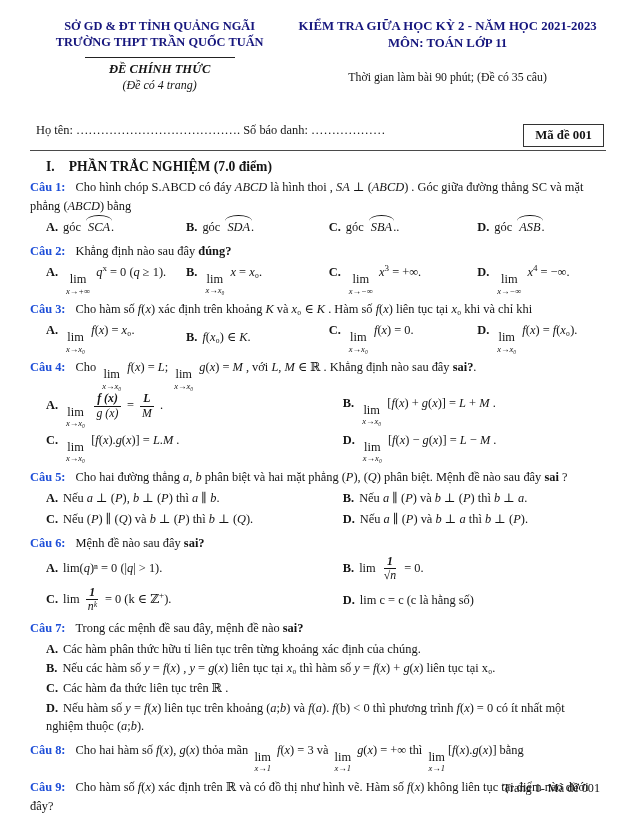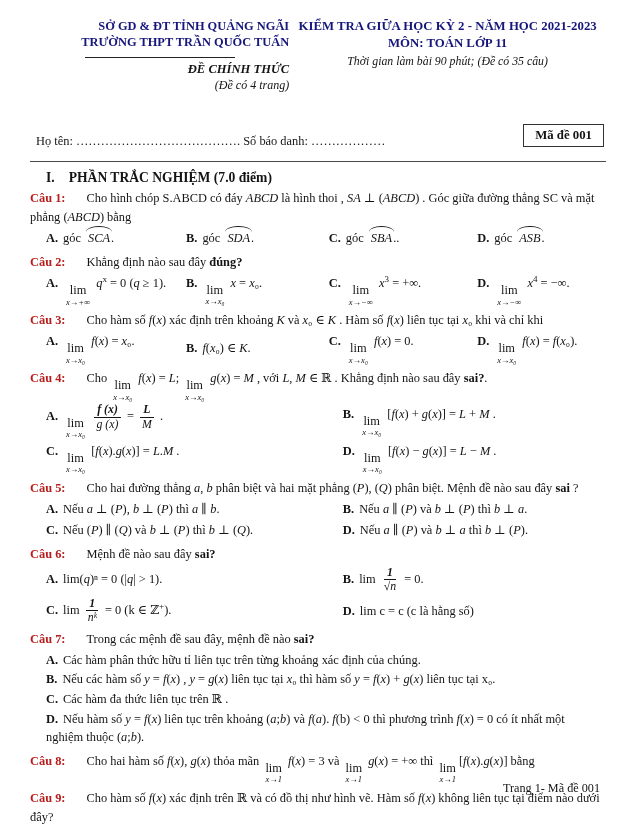--- a/index.html
+++ b/index.html
@@ -3,43 +3,43 @@
 <meta charset="utf-8">
 <style>
   html,body{margin:0;padding:0;background:#e8e8e8;}
   .page{
     width:636px;height:824px;background:#ffffff;margin:0 auto;position:relative;
     box-sizing:border-box;padding:18px 30px 10px 30px;overflow:hidden;
     font-family:"Liberation Serif","DejaVu Serif",serif;color:#141414;font-size:12.4px;
   }
   
   .hdr{display:flex;}
-  .hdr-left{width:45%;text-align:right;}
+  .hdr-left{width:45%;text-align:center;}
   .hdr-right{width:55%;text-align:center;}
   .navy{color:#16167d;}
   .hl{font-weight:bold;font-size:12.4px;line-height:1.3;}
   .hrule{width:150px;border-top:1.5px solid #222;margin:7px auto 3px auto;}
   .seal{font-weight:bold;font-style:italic;font-size:12.6px;line-height:1.3;}
   .pages-note{font-style:italic;font-size:12px;line-height:1.3;}
   .hr1{font-weight:bold;font-size:12.8px;line-height:1.32;}
-  .hr3{font-style:italic;font-size:11.8px;margin-top:2px;}
-  
-  .info-row{margin-top:41px;padding-left:6px;font-size:12.4px;}
+  .hr3{font-size:11.8px;margin-top:18px;}
+  
+  .info-row{margin-top:30px;padding-left:6px;font-size:12.4px;}
   .code-box{
     position:absolute;right:32px;top:124px;border:1.7px solid #333;
     padding:3px 11px;font-weight:bold;font-size:12.8px;background:#fff;
   }
   .divider{border:0;border-top:1.7px solid #4a4a4a;margin:12px 0 8px 0;}
   
   .section-title{font-weight:bold;font-size:13.6px;margin:6px 0 3px 16px;}
   .section-title .num{margin-right:14px;}
   
   .question{margin-bottom:5px;}
   .stem{margin:1px 0 2px 0;line-height:1.52;}
-  .qlabel{font-weight:bold;color:#b91c1c;margin-right:21px;}
+  .qlabel{font-weight:bold;color:#1d4ed8;margin-right:10px;}
   .options{padding-left:16px;}
   .layout-row4{display:grid;grid-template-columns:25% 25.5% 26.5% 23%;align-items:center;}
   .layout-grid2{display:grid;grid-template-columns:53% 47%;row-gap:3px;align-items:center;}
   .layout-stack .option{margin:1px 0;padding-right:4px;}
   .layout-stack .option .otext{display:inline;}
   .option{line-height:1.5;}
   .olabel{font-weight:bold;margin-right:5px;}
   
   .mi{font-style:italic;}
   sup{font-size:9px;}

